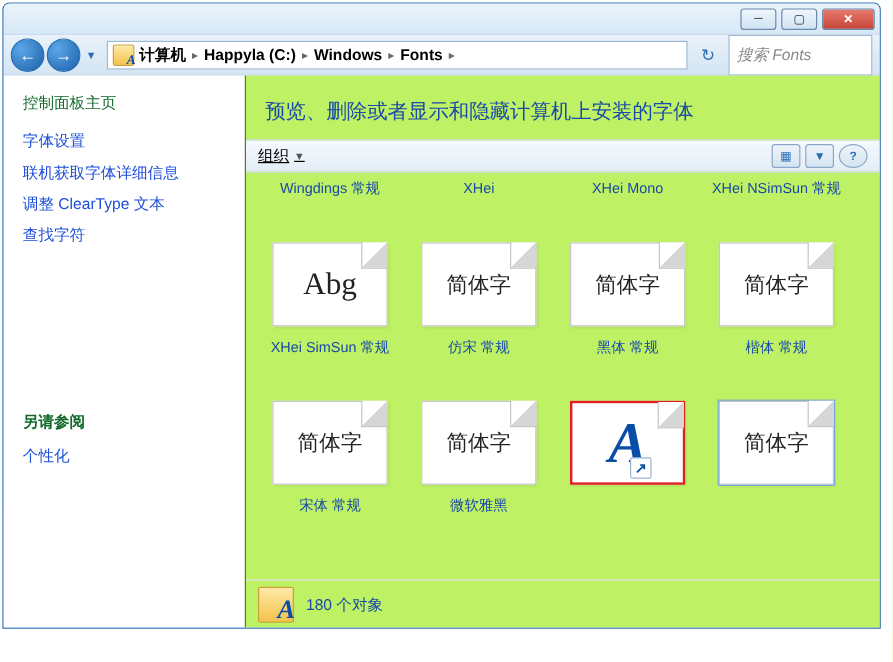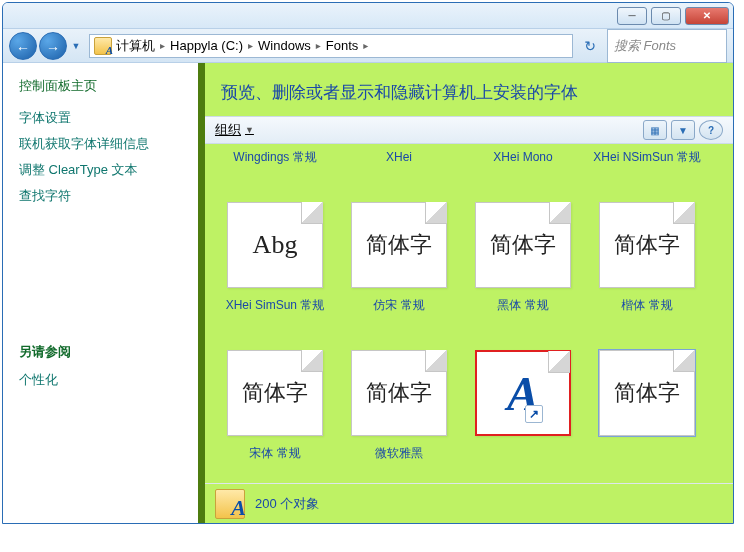--- a/index.html
+++ b/index.html
@@ -10,47 +10,47 @@
 .win-min { background:linear-gradient(#f0f6fc,#cfe2f3); color:#333; }
 .win-max { background:linear-gradient(#f0f6fc,#cfe2f3); color:#333; }
 .win-close { background:linear-gradient(#e87a6f,#c64437); color:#fff; width:44px; font-weight:bold; }
 .navbar { height:34px; background:linear-gradient(#e9f2fa,#d4e5f4); display:flex; align-items:center; padding:0 6px; border-bottom:1px solid #b8d0e8; }
 .nav-arrows { display:flex; gap:2px; margin-right:6px; }
 .nav-arrow { width:28px; height:28px; border-radius:50%; background:radial-gradient(circle at 30% 30%,#5aa7e8,#1c5fa8); border:1px solid #2a6db5; color:#fff; display:flex; align-items:center; justify-content:center; cursor:pointer; font-size:14px; }
 .nav-drop { width:14px; height:28px; display:flex; align-items:center; justify-content:center; cursor:pointer; font-size:9px; color:#2a6db5; }
 .address { flex:1; height:24px; border:1px solid #9cb8d4; background:#fff; display:flex; align-items:center; padding:0 4px; font-size:13px; }
 .address .folder-icon { width:18px; height:18px; background:linear-gradient(#ffe9a8,#f3c34b); border:1px solid #c9a23b; border-radius:2px; margin-right:4px; position:relative; }
 .address .folder-icon .a-glyph { position:absolute; right:-2px; bottom:-2px; font-size:11px; color:#0a4da8; font-style:italic; font-weight:bold; font-family:Georgia,serif; }
-.crumb { white-space:nowrap; }
+.crumb { white-space:nowrap;font-weight:bold; }
 .crumb-sep { margin:0 5px; color:#666; font-size:10px; }
 .refresh { margin-left:6px; width:22px; height:22px; display:flex; align-items:center; justify-content:center; cursor:pointer; color:#2a6db5; font-size:14px; }
 .searchbox { width:120px; height:33px; margin-left:6px; border:1px solid #9cb8d4; background:#fff; display:flex; align-items:center; padding:16px 6px; font-size:13px; color:#888; font-style:italic; }
 .body { display:flex; height:460px; }
-.sidebar { width:202px; background:#fff; border-right:7px solid #4d7c0f; padding:14px 16px; font-size:13px; }
+.sidebar { width:202px; background:#fff; border-right:1px solid #4d7c0f; padding:14px 16px; font-size:13px; }
 .side-title { color:#116a2b; margin-bottom:14px; }
-.side-link { color:#0f766e; margin:8px 0; cursor:pointer; }
+.side-link { color:#1d4ed8; margin:8px 0; cursor:pointer; }
 .side-sep { height:130px; }
 .side-subtitle { color:#116a2b; margin-bottom:10px;font-weight:bold; }
 .main { flex:1; display:flex; flex-direction:column; background:#bef264;justify-content:space-between; }
 .heading { color:#1a49a8; font-size:17px; padding:18px 16px 12px; }
 .toolbar { height:28px; background:linear-gradient(#f5f9fd,#e3edf6); border-top:1px solid #cddbe8; border-bottom:1px solid #cddbe8; display:flex; align-items:center; padding:0 10px; font-size:13px; }
 .tool-organize { cursor:pointer; display:flex; align-items:center;text-decoration:underline; }
 .tool-drop { font-size:9px; margin-left:4px; color:#555; }
 .tool-spacer { flex:1; }
 .view-btn { width:24px; height:20px; border:1px solid #8aa8c8; background:linear-gradient(#eef5fb,#d4e4f1); margin-left:4px; border-radius:3px; display:flex; align-items:center; justify-content:center; cursor:pointer; font-size:10px; color:#2a6db5; }
 .font-grid { flex:1; overflow:auto; padding:4px 8px 0; }
 .grid-row { display:flex; }
 .font-cell { width:124px; display:flex; flex-direction:column; align-items:center; margin:2px 0 8px;gap:22px; }
 .font-label { font-size:12px; color:#1a49a8; text-align:center; height:30px; display:flex; align-items:flex-start; justify-content:center; line-height:1.2; padding:0 4px; }
-.font-thumb { width:96px; height:86px; border:1px solid #c6c6c6; background:#fff; position:relative; display:flex; align-items:center; justify-content:center; box-shadow:1px 1px 2px rgba(0,0,0,.08); }
+.font-thumb { width:96px; height:70px; border:1px solid #c6c6c6; background:#fff; position:relative; display:flex; align-items:center; justify-content:center; box-shadow:1px 1px 2px rgba(0,0,0,.08); }
 .font-thumb .dogear { position:absolute; right:-1px; top:-1px; width:22px; height:22px; background:linear-gradient(135deg,#fff 0 48%,#d6d6d6 50% 100%); border-left:1px solid #c6c6c6; border-bottom:1px solid #c6c6c6; }
 .font-thumb.stack::before, .font-thumb.stack::after { content:""; position:absolute; width:96px; height:86px; border:1px solid #c6c6c6; background:#fff; z-index:-1; }
 .font-thumb.stack::before { left:-5px; top:-5px; }
 .font-thumb.stack::after { left:-10px; top:-10px; z-index:-2; }
-.sample { font-size:22px; color:#222;font-family:Liberation Serif, serif; }
+.sample { font-size:18px; color:#222;font-family:Liberation Serif, serif; }
 .sample.abg { font-family:Georgia,serif; font-size:26px; }
 .sample-a { font-size:48px; color:#0a4da8; font-style:italic; font-weight:bold; font-family:Georgia,serif; position:relative; }
 .shortcut-badge { position:absolute; right:-4px; bottom:-2px; width:18px; height:18px; border:1px solid #9bb6d2; background:#fff; border-radius:2px; display:flex; align-items:center; justify-content:center; font-size:12px; color:#0a4da8; font-style:normal; }
 .highlight-red { border:2px solid #e02020 !important; }
 .font-cell.outlined .font-thumb { outline:1px solid #7aa5d6; }
 .statusbar { height:40px; border-top:1px solid #dde6ee; display:flex; align-items:center; padding:0 10px; font-size:13px; }
 .status-icon { width:30px; height:30px; background:linear-gradient(#ffe9a8,#f3c34b); border:1px solid #c9a23b; border-radius:2px; margin-right:10px; position:relative; }
 .status-icon .a-glyph { position:absolute; right:-2px; bottom:-3px; font-size:22px; color:#0a4da8; font-style:italic; font-weight:bold; font-family:Georgia,serif; }
 .status-text { color:#1a49a8; }
 </style>
@@ -182,17 +182,17 @@
             <div class="font-cell">
               <div class="font-label">微软雅黑</div>
             </div>
           </div>
       </div>
 
       <div class="statusbar">
         <div class="status-icon">
             <span class="a-glyph">A</span>
           </div>
-        <div class="status-text">200 个对象</div>
+        <div class="status-text">180 个对象</div>
       </div>
     </div>
   </div>
 </div>
 
 </body></html>

